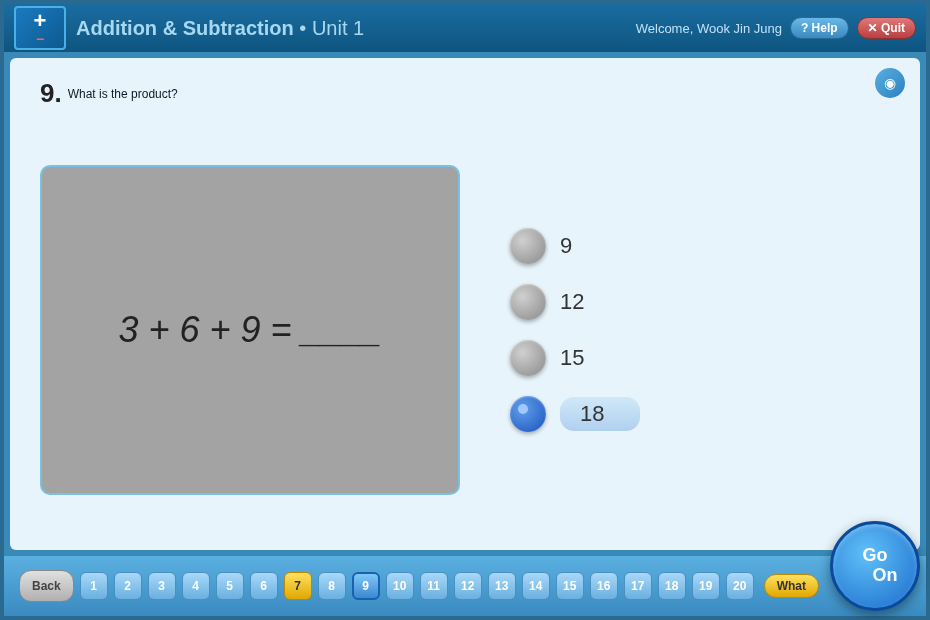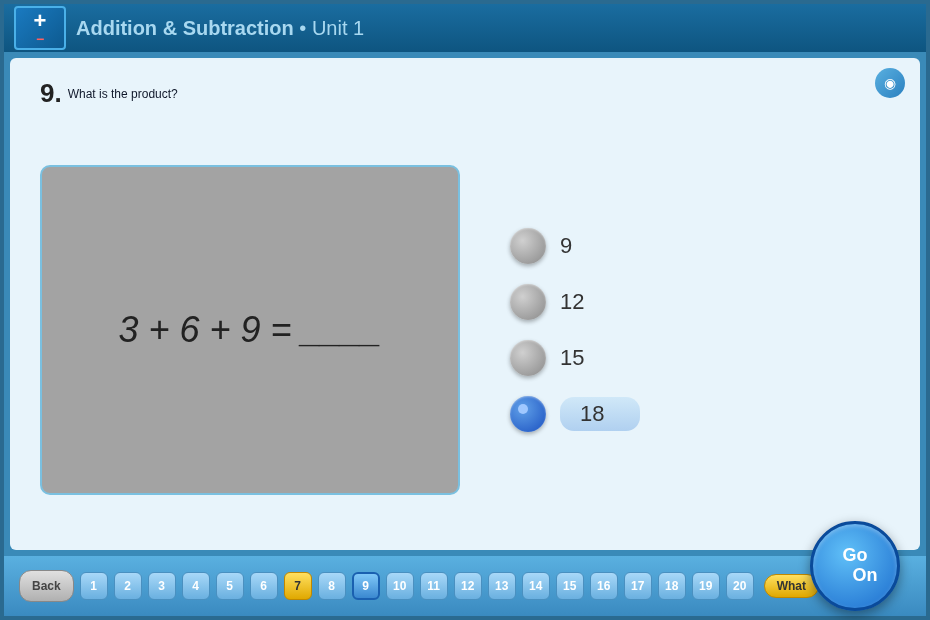--- a/index.html
+++ b/index.html
@@ -286,21 +286,21 @@
       color: #333;
       font-size: 12px;
       font-weight: bold;
       padding: 4px 12px;
       cursor: pointer;
       margin-left: 4px;
     }
 
     .go-on-btn {
       position: absolute;
-      right: 26px;
+      right: 6px;
       bottom: 5px;
       width: 90px;
       height: 90px;
       background: radial-gradient(circle at 40% 35%, #60c0f8, #1a6acc);
       border-radius: 50%;
       display: flex;
       flex-direction: column;
       align-items: center;
       justify-content: center;
       cursor: pointer;
@@ -329,20 +329,25 @@
 <div class="outer-frame">
 
   <div class="header">
     <div class="logo-box">
       <span class="logo-plus">+</span>
       <span class="logo-minus">−</span>
     </div>
     <div class="header-title">
       <span>Addition &amp; Subtraction</span>
       <span style="color:#a8d8f0;font-weight:normal;">• Unit 1</span>
+    </div>
+    <div class="header-right">
+      <span class="welcome-text">Welcome, Wook Jin Jung</span>
+      <button class="header-btn">? Help</button>
+      <button class="header-btn quit">✕ Quit</button>
     </div>
   </div>
 
   <div class="content-area">
     <div class="sound-icon"></div>
 
     <div class="question-header">
       <span class="question-number">9.</span>
       <span class="question-text">What is the product?</span>
     </div>

